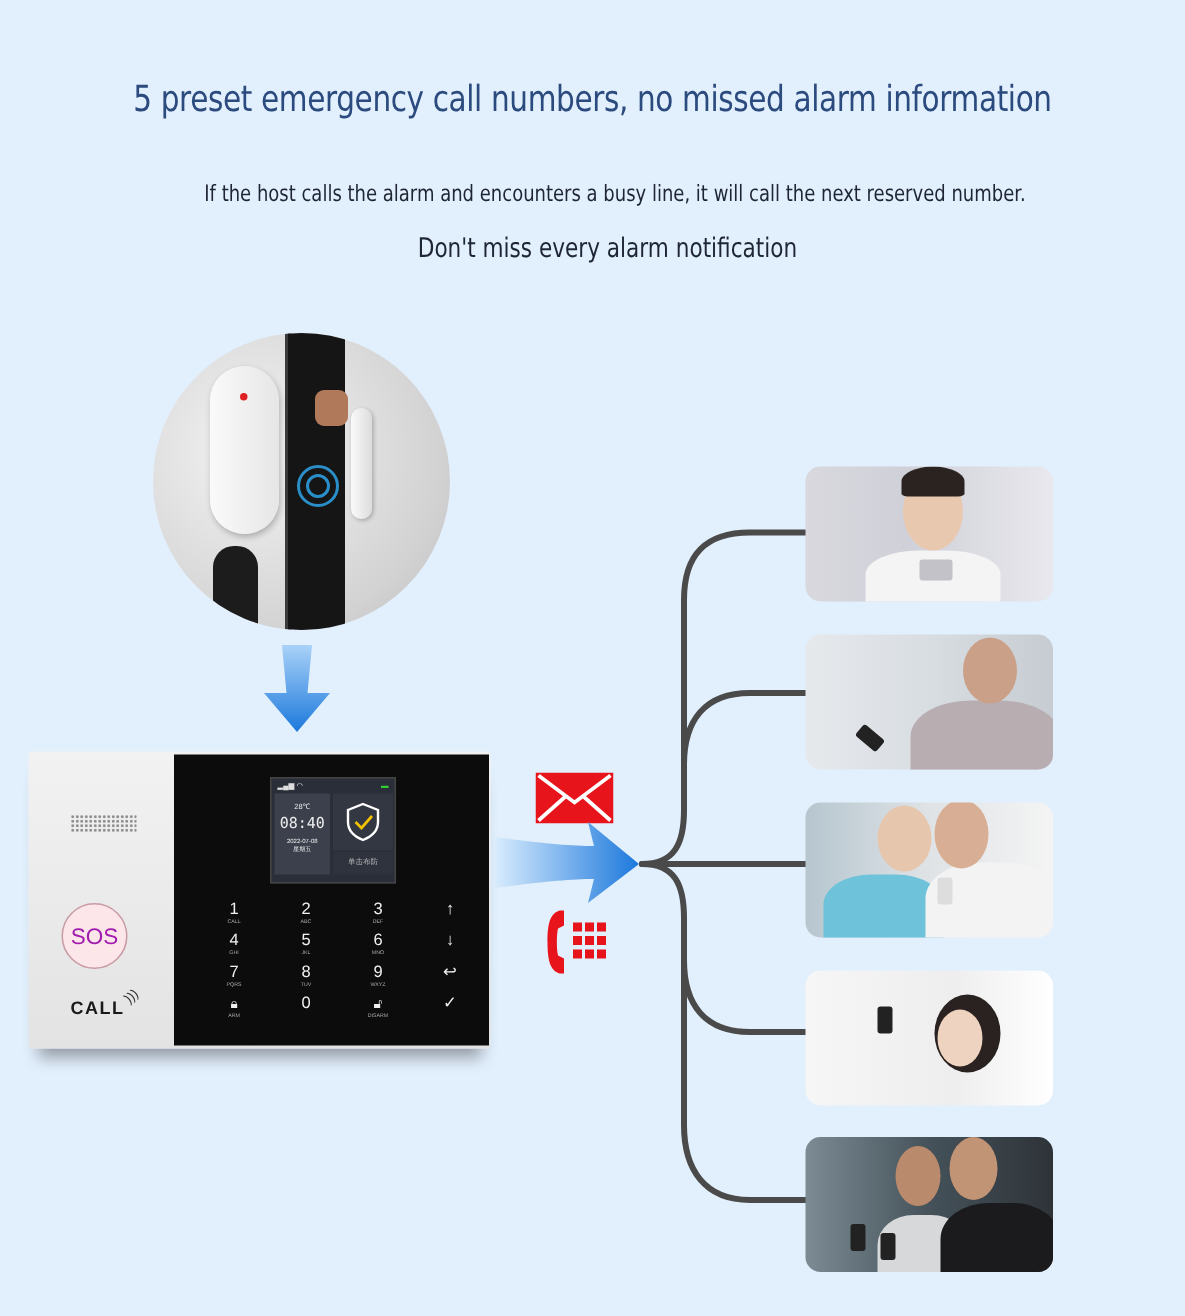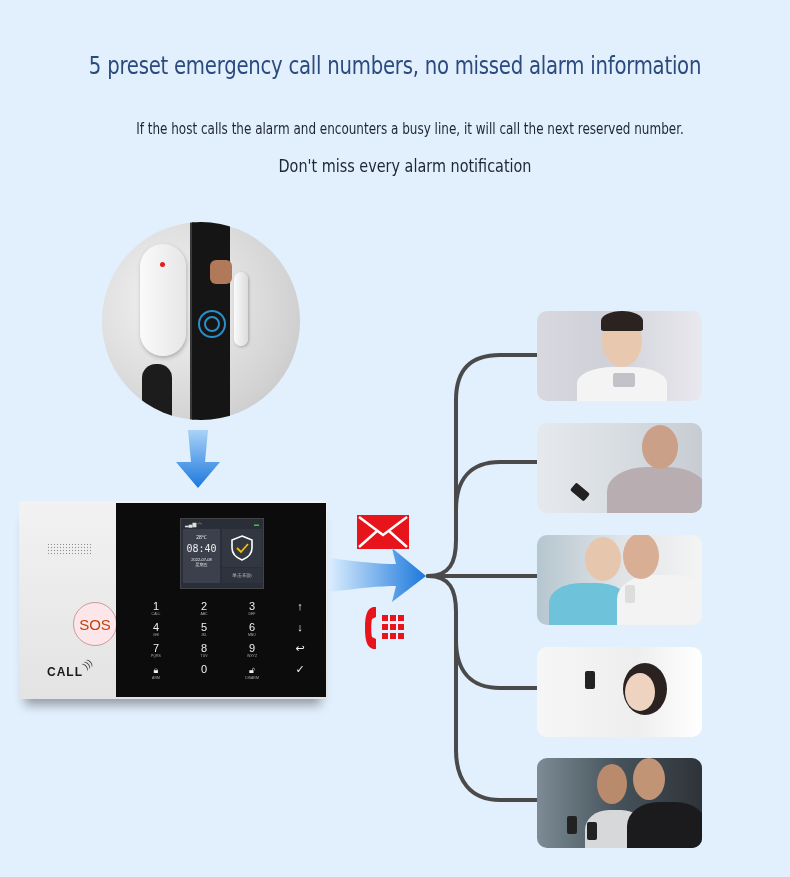--- a/index.html
+++ b/index.html
@@ -26,21 +26,21 @@
   .sensor .handle { position: absolute; left: 40px; top: 142px; width: 30px; height: 70px; border-radius: 14px; background: #1c1c1c; }
 
   .down-arrow { position: absolute; left: 176px; top: 430px; }
 
   
   .panel { position: absolute; left: 19px; top: 501px; width: 308px; height: 198px; background: linear-gradient(180deg,#f2f2f2,#e3e3e3); border-radius: 3px; box-shadow: 0 12px 10px -6px rgba(0,0,0,0.35); }
   .speaker { position: absolute; left: 28px; top: 42px; width: 44px; height: 12px;
     background-image: radial-gradient(#8a8a8a 0.8px, transparent 1px); background-size: 3px 3px; }
   .sos { position: absolute; left: 22px; top: 101px; width: 44px; height: 44px; border-radius: 50%;
     background: #fde6ea; border: 1.5px solid #c99aa2; display: flex; align-items: center; justify-content: center;
-    color: #c2410c; font-size: 15px; margin-left: 32px; }
+    color: #a21caf; font-size: 15px; }
   .rfid { position: absolute; left: 28px; top: 164px; font-weight: bold; font-size: 12px; color: #1a1a1a; letter-spacing: 1px; }
   .rfid-waves { position: absolute; left: 64px; top: 158px; font-size: 9px; color: #333; transform: rotate(-40deg); }
   .black { position: absolute; left: 97px; top: 2px; width: 210px; height: 194px; background: #0c0c0c; }
   .screen { position: absolute; left: 64px; top: 15px; width: 84px; height: 71px; background: #2a2e38; border: 1px solid #444; }
   .screen .bar { height: 9px; display: flex; justify-content: space-between; align-items: center; padding: 0 4px; font-size: 5px; color: #ddd; }
   .screen .left { position: absolute; left: 2px; top: 10px; width: 37px; height: 54px; background: #3b404c; color: #eee; text-align: center; }
   .screen .right { position: absolute; left: 41px; top: 10px; width: 40px; height: 38px; background: #323742; }
   .screen .rbot { position: absolute; left: 41px; top: 49px; width: 40px; height: 15px; background: #2e333e; color: #bbb; font-size: 5px; text-align: center; line-height: 15px; }
   .keys { position: absolute; left: 16px; top: 98px; width: 192px; display: grid; grid-template-columns: repeat(4, 1fr); row-gap: 7px; }
   .key { color: #f0f0f0; text-align: center; font-size: 11px; line-height: 11px; height: 14px; }

